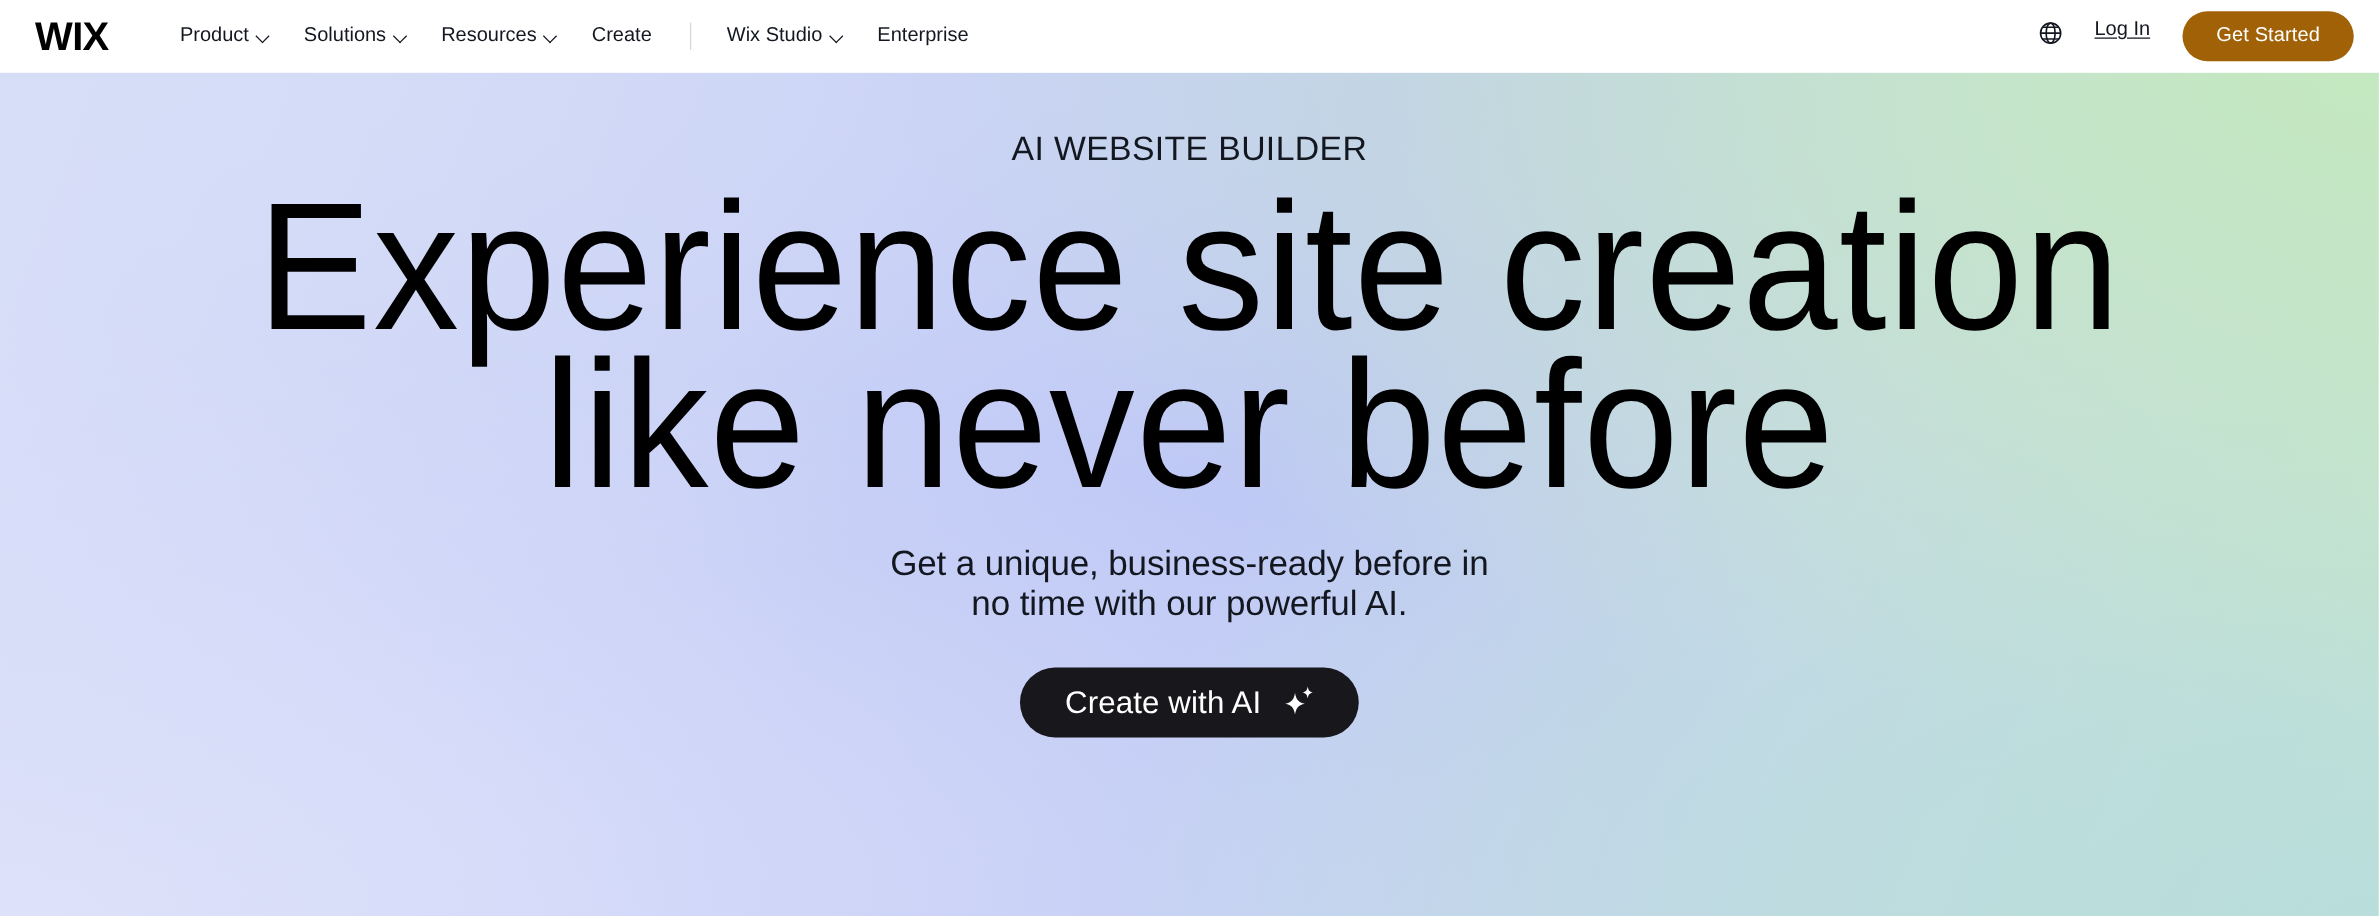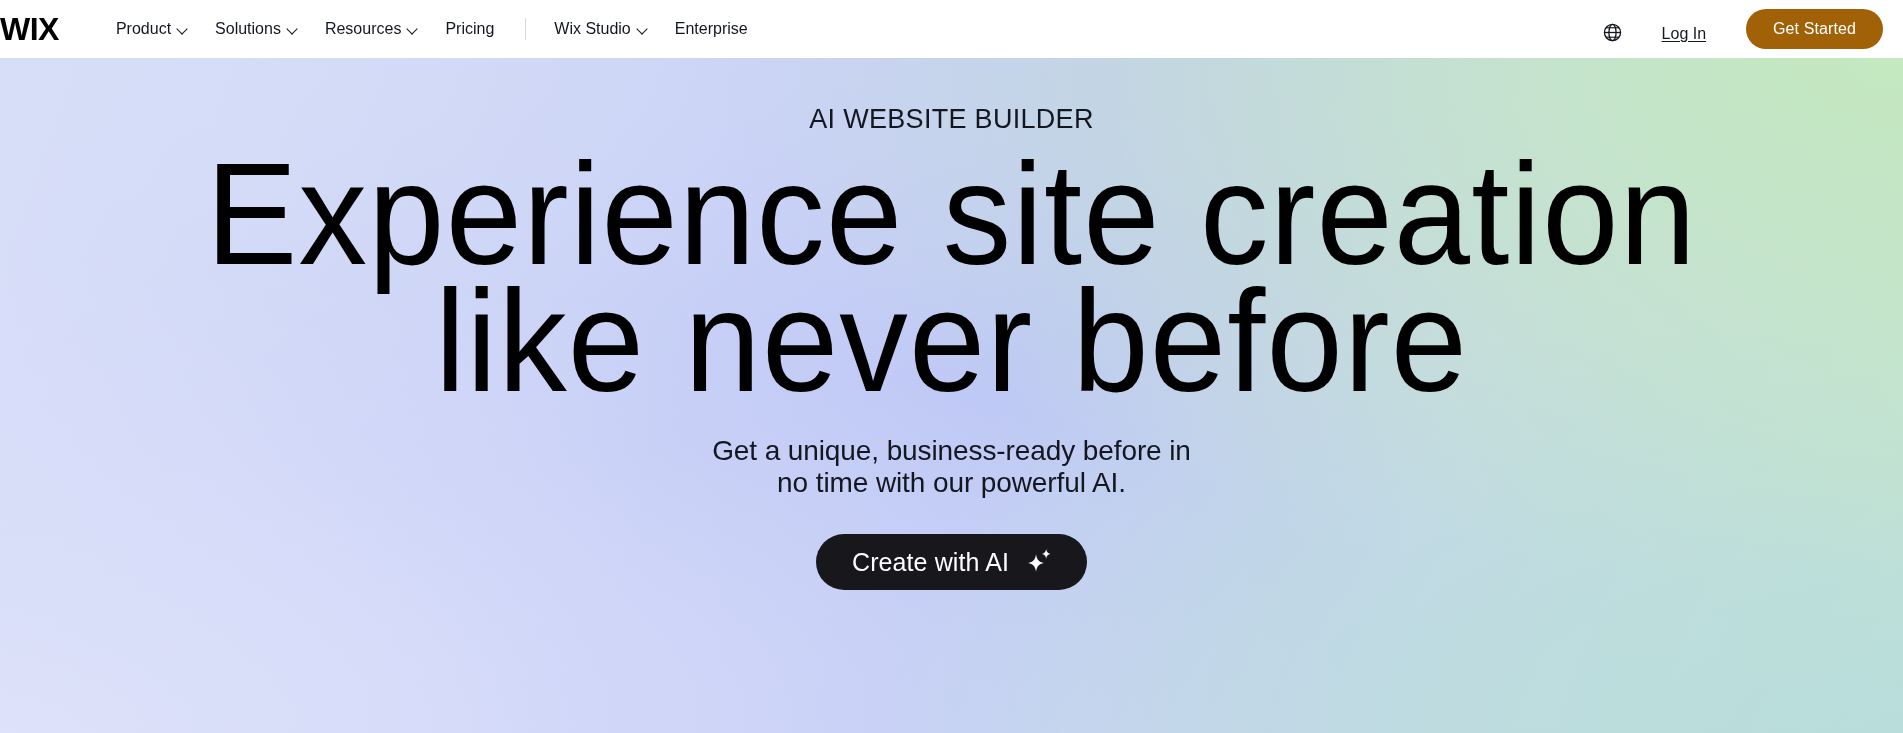--- a/index.html
+++ b/index.html
@@ -28,21 +28,21 @@
 
   
   .header {
     position: relative;
     z-index: 10;
     height: 58px;
     flex: 0 0 58px;
     background: #ffffff;
     display: flex;
     align-items: center;
-    padding: 0 20px 0 0;
+    padding: 0 20px 0 28px;
   }
 
   .logo {
     font-family: "Liberation Sans", sans-serif;
     font-size: 32px;
     font-weight: 700;
     letter-spacing: -0.5px;
     line-height: 1;
     color: #000000;
     margin-right: 44px;
@@ -92,22 +92,22 @@
     width: 1px;
     height: 22px;
     background: #d8d8dd;
     margin: 0 15px 0 18px;
     flex: 0 0 1px;
   }
 
   .header-right {
     margin-left: auto;
     display: flex;
-    align-items: flex-end;
-    gap: 14px;
+    align-items: flex-start;
+    gap: 0;
   }
 
   .globe-btn {
     width: 34px;
     height: 34px;
     display: flex;
     align-items: center;
     justify-content: center;
     cursor: pointer;
     margin-right: 8px;
@@ -261,21 +261,21 @@
         <span>Solutions</span>
         <span class="chev"></span>
       </div>
 
       <div class="nav-item">
         <span>Resources</span>
         <span class="chev"></span>
       </div>
 
       <div class="nav-item">
-        <span>Pricing</span>
+        <span>Create</span>
       </div>
 
       <div class="nav-divider"></div>
 
       <div class="nav-item">
         <span>Wix Studio</span>
         <span class="chev"></span>
       </div>
 
       <div class="nav-item">

